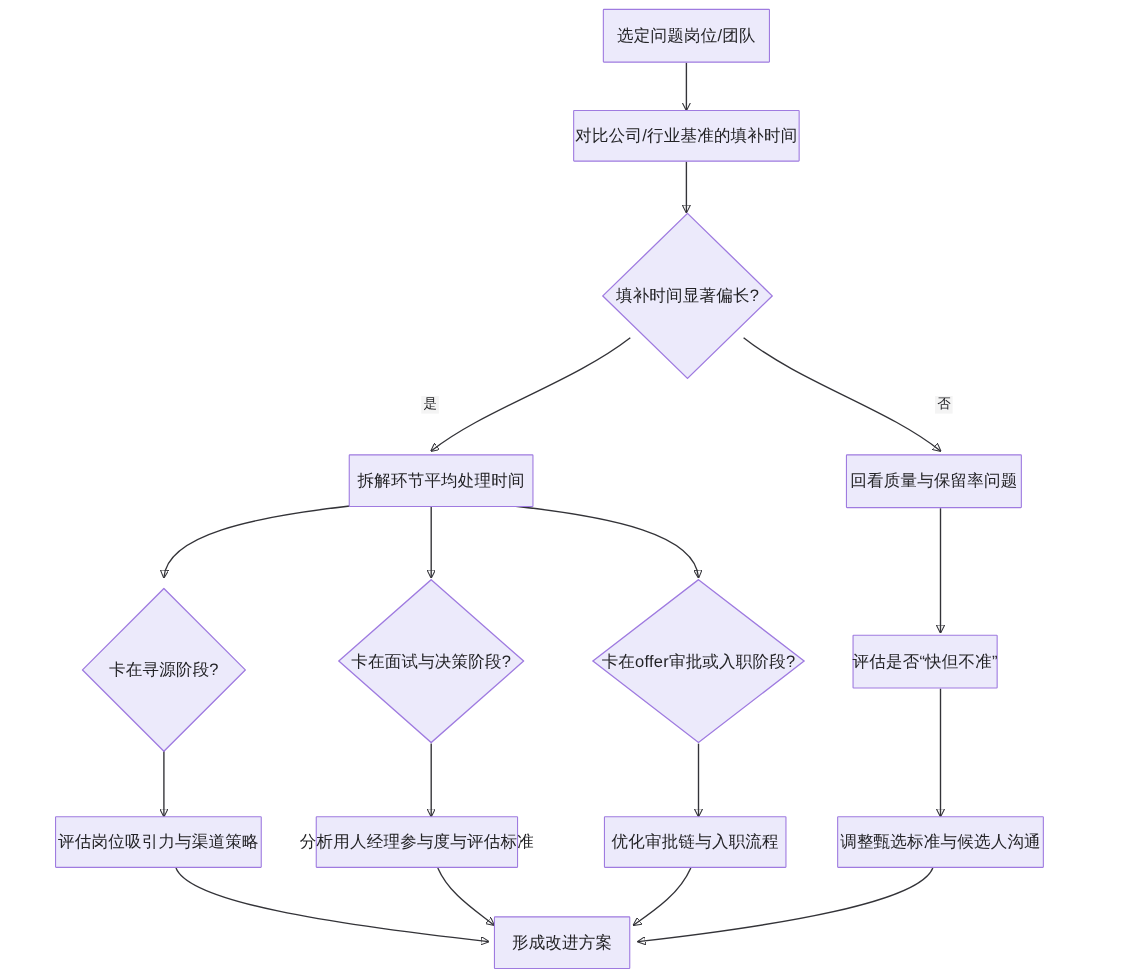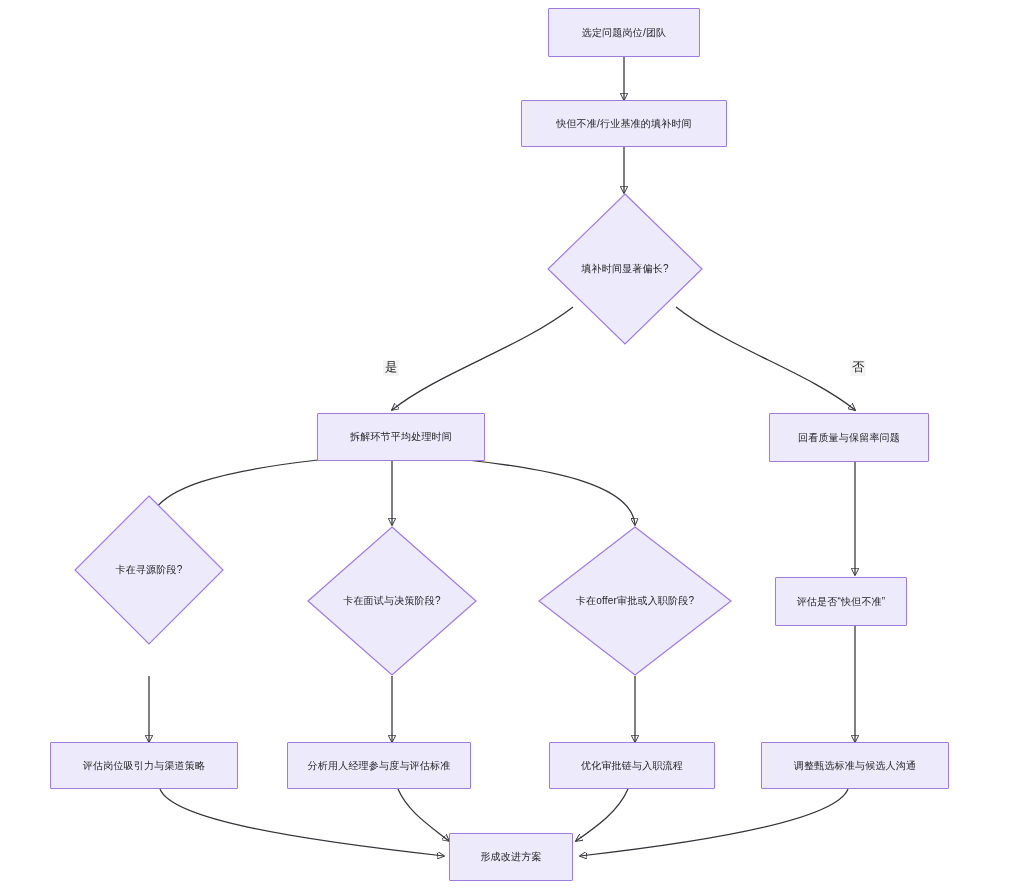--- a/index.html
+++ b/index.html
@@ -21,21 +21,21 @@
     width: 1020px;
     height: 890px;
   }
   .node {
     position: absolute;
     box-sizing: border-box;
     display: flex;
     align-items: center;
     justify-content: center;
     color: #232326;
-    font-size: 10px;
+    font-size: 15px;
     letter-spacing: 0.2px;
     white-space: nowrap;
     user-select: none;
   }
   .node.rect {
     background: #ECEAFB;
     border: 1.1px solid #9F7BE0;
     border-radius: 1px;
   }
   .node.diamond {
@@ -120,21 +120,21 @@
     <path d="M 628,789 C 618,812 596,827 576,841" marker-end="url(#arrow)"></path>
 
     <path d="M 848,789 C 836,820 712,841 580,856" marker-end="url(#arrow)"></path>
   </svg>
 
   <div class="node rect" style="left:548px; top:8px; width:152px; height:49px;">
     <span class="node-label">选定问题岗位/团队</span>
   </div>
 
   <div class="node rect" style="left:521px; top:100px; width:206px; height:47px;">
-    <span class="node-label">快但不准/行业基准的填补时间</span>
+    <span class="node-label">对比公司/行业基准的填补时间</span>
   </div>
 
   <div class="node diamond" style="left:547px; top:193px; width:156px; height:152px;">
     <svg class="diamond-shape" viewBox="0 0 156 152" preserveAspectRatio="none">
       <polygon points="78,1 155,76 78,151 1,76" fill="#ECEAFB" stroke="#9F7BE0" stroke-width="1.2"></polygon>
     </svg>
     <span class="node-label">填补时间显著偏长?</span>
   </div>
 
   <div class="edge-label" style="left:383px; top:360px;">是</div>
@@ -142,21 +142,21 @@
   <div class="edge-label" style="left:850px; top:360px;">否</div>
 
   <div class="node rect" style="left:317px; top:413px; width:168px; height:48px;">
     <span class="node-label">拆解环节平均处理时间</span>
   </div>
 
   <div class="node rect" style="left:769px; top:413px; width:160px; height:49px;">
     <span class="node-label">回看质量与保留率问题</span>
   </div>
 
-  <div class="node diamond" style="left:74px; top:495px; width:150px; height:150px;">
+  <div class="node diamond" style="left:74px; top:534px; width:150px; height:150px;">
     <svg class="diamond-shape" viewBox="0 0 150 150" preserveAspectRatio="none">
       <polygon points="75,1 149,75 75,149 1,75" fill="#ECEAFB" stroke="#9F7BE0" stroke-width="1.2"></polygon>
     </svg>
     <span class="node-label">卡在寻源阶段?</span>
   </div>
 
   <div class="node diamond" style="left:307px; top:526px; width:170px; height:150px;">
     <svg class="diamond-shape" viewBox="0 0 170 150" preserveAspectRatio="none">
       <polygon points="85,1 169,75 85,149 1,75" fill="#ECEAFB" stroke="#9F7BE0" stroke-width="1.2"></polygon>
     </svg>

